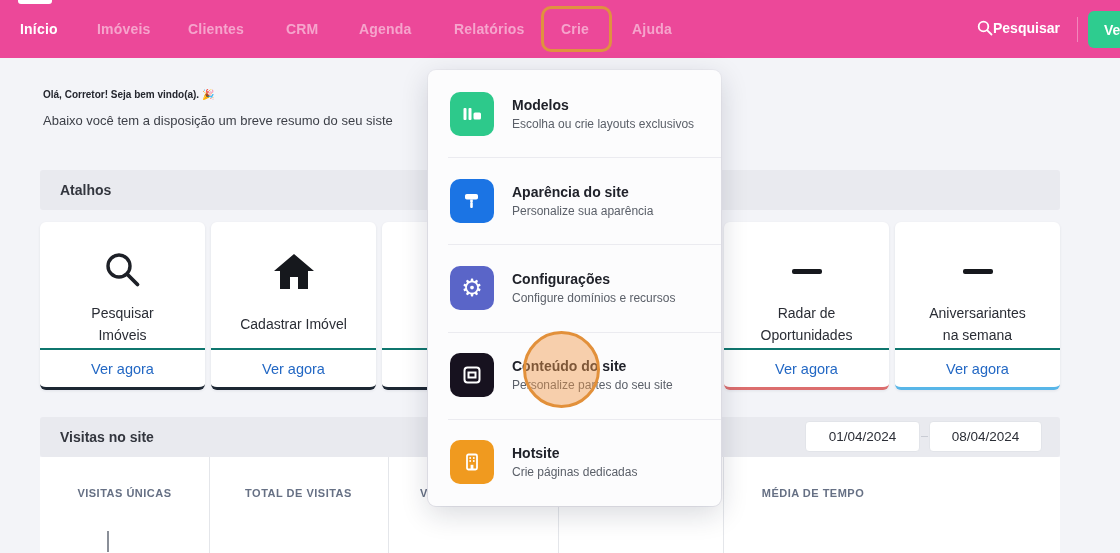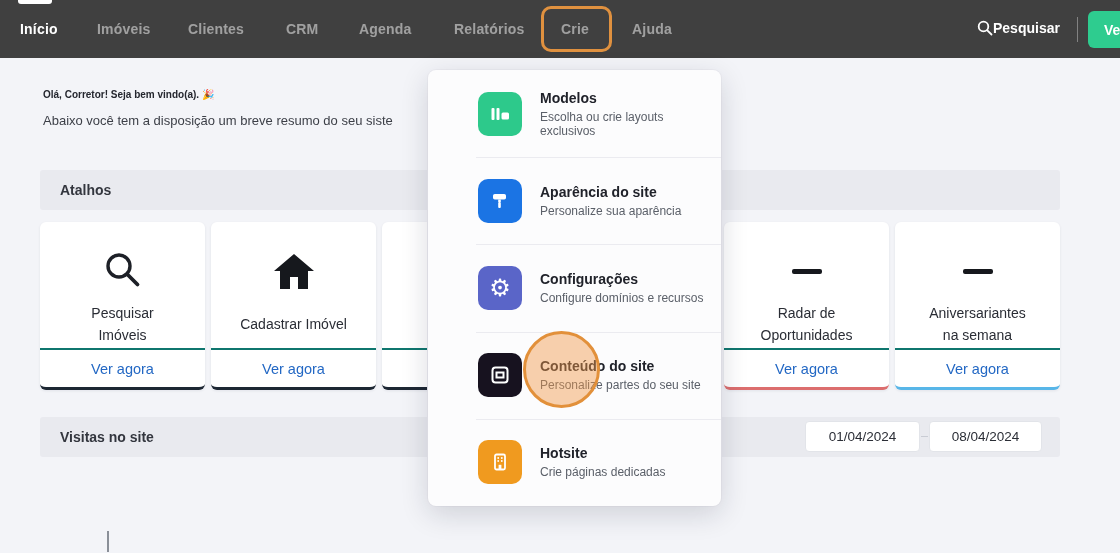--- a/index.html
+++ b/index.html
@@ -1,20 +1,20 @@
 <!DOCTYPE html>
 <html><head>
 <meta charset="utf-8">
 <style>
   * { margin:0; padding:0; box-sizing:border-box; }
   body { background:#d9dbe0; font-family:"Liberation Sans", sans-serif; }
   #app { position:relative; width:1120px; height:553px; background:#f3f4f8; overflow:hidden; }
 
   
-  .nav { position:absolute; left:0; top:0; width:1120px; height:58px; background:#404040; z-index:20; }
+  .nav { position:absolute; left:0; top:0; width:1120px; height:58px; background:#ec4899; z-index:20; }
   .nav-item { position:absolute; top:21px; font-size:14px; font-weight:bold; color:rgba(255,255,255,.5); letter-spacing:.2px; cursor:pointer; }
   .nav-item.active { color:#ffffff; }
   .active-bar { position:absolute; left:18px; top:0; width:34px; height:4px; background:#ffffff; border-radius:0 0 3px 3px; }
   .nav-search { position:absolute; left:977px; top:20px; display:flex; align-items:center; color:#ffffff; font-size:14px; font-weight:bold; cursor:pointer; }
   .nav-divider { position:absolute; left:1077px; top:17px; width:1px; height:25px; background:rgba(255,255,255,.35); }
   .site-btn { position:absolute; left:1088px; top:11px; width:72px; height:37px; background:#2ecc8f; border:none; border-radius:6px; color:#ffffff; font-size:14px; font-weight:bold; text-align:left; padding-left:16px; font-family:inherit; cursor:pointer; overflow:hidden; white-space:nowrap; }
   .site-ring { position:absolute; left:541px; top:6px; width:71px; height:46px; border:3px solid #e0913f; border-radius:10px; z-index:30; pointer-events:none; }
 
   
   .welcome-title { position:absolute; left:43px; top:89px; font-size:10px; font-weight:bold; color:#24262e; }
@@ -42,21 +42,21 @@
   .date-connector { position:absolute; left:921px; top:436px; width:7px; height:1px; background:#c9ccd4; }
 
   
   .table { position:absolute; left:40px; top:457px; width:1020px; height:96px; background:#ffffff; }
   .vline { position:absolute; top:0; bottom:0; width:1px; background:#e4e6ea; }
   .th { position:absolute; top:30px; font-size:11px; font-weight:bold; letter-spacing:.5px; color:#667084; text-align:center; }
   .cursor-mark { position:absolute; left:107px; top:531px; width:2px; height:21px; background:#8a8f98; }
 
   
   .dropdown { position:absolute; left:428px; top:70px; width:293px; height:436px; background:#fcfcfd; border-radius:8px; box-shadow:0 8px 28px rgba(20,25,50,.16), 0 0 0 1px #ededf2; z-index:40; display:flex; flex-direction:column; overflow:hidden; }
-  .menu-item { height:87.2px; display:flex; align-items:center; padding-left:22px; cursor:pointer; position:relative;margin-left:28px; }
+  .menu-item { height:87.2px; display:flex; align-items:center; padding-left:22px; cursor:pointer; position:relative; }
   .menu-item + .menu-item::before { content:""; position:absolute; left:20px; right:0; top:0; height:1px; background:#ebebf0; }
   .mi-icon { width:44px; height:44px; border-radius:10px; display:flex; align-items:center; justify-content:center; flex:none; }
   .mi-icon.c0 { background:#2dc98b; } .mi-icon.c1 { background:#1b74e4; }
   .mi-icon.c2 { background:#5a65c8; } .mi-icon.c3 { background:#17121f; }
   .mi-icon.c4 { background:#f09a1f; }
   .mi-text { margin-left:18px; }
   .mi-title { font-size:14px; font-weight:bold; color:#20222a; }
   .mi-sub { font-size:12px; color:#5b6069; margin-top:4px; }
   .gear-glyph { color:#ffffff; font-size:24px; line-height:1; }
 
@@ -151,20 +151,30 @@
     <div class="card-action">Ver agora</div>
   </div>
 
   <div class="section-bar" id="visitas-bar">
     <span class="title">Visitas no site</span>
   </div>
   <div class="date-input" id="date-from">01/04/2024</div>
   <div class="date-connector"></div>
   <div class="date-input" id="date-to">08/04/2024</div>
 
+  <div class="table">
+    <div class="vline" style="left:169px"></div>
+    <div class="vline" style="left:348px"></div>
+    <div class="vline" style="left:518px"></div>
+    <div class="vline" style="left:683px"></div>
+    <div class="th" style="left:0; width:169px">VISITAS ÚNICAS</div>
+    <div class="th" style="left:169px; width:179px">TOTAL DE VISITAS</div>
+    <div class="th" style="left:380px; width:20px; text-align:left">V</div>
+    <div class="th" style="left:683px; width:180px">MÉDIA DE TEMPO</div>
+  </div>
   <div class="cursor-mark"></div>
 
   <div class="dropdown">
 
     <div class="menu-item">
       <div class="mi-icon c0">
         <svg width="20" height="20" viewBox="0 0 20 20">
           <rect x="1.5" y="4" width="3" height="12" rx="1" fill="#ffffff"></rect>
           <rect x="6.5" y="4" width="3" height="12" rx="1" fill="#ffffff"></rect>
           <rect x="11.5" y="8.5" width="7.5" height="7" rx="1.5" fill="#ffffff"></rect>

